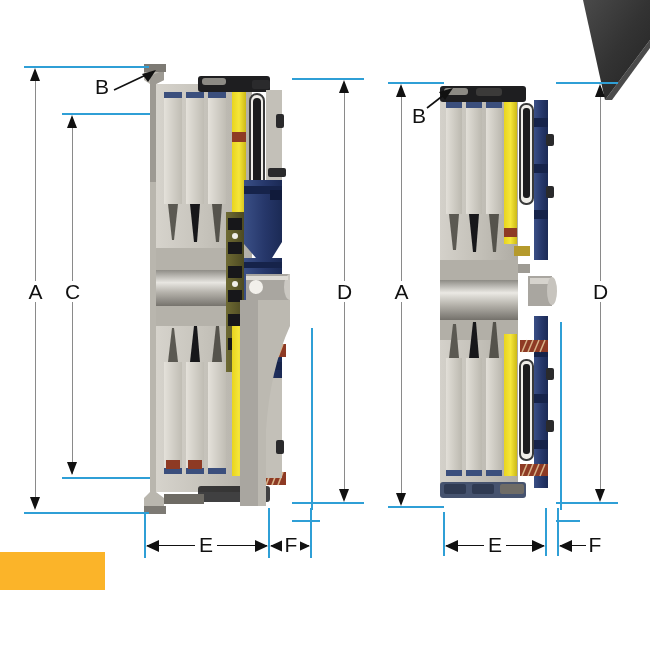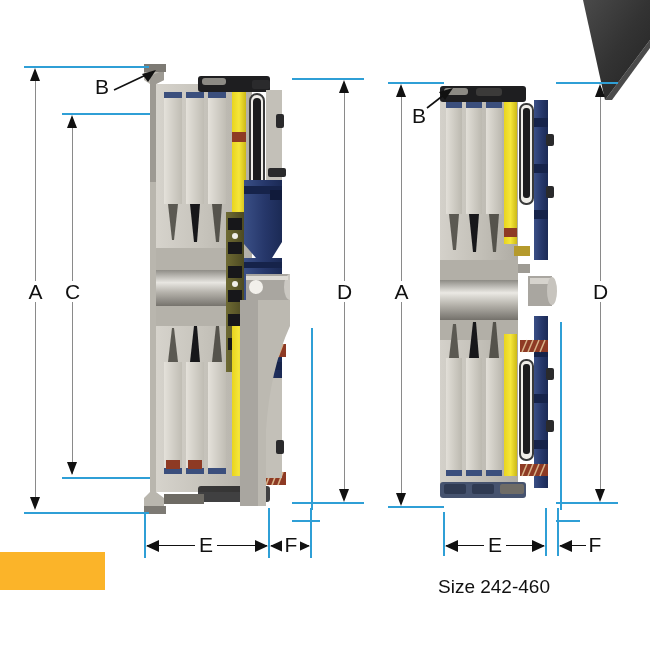--- a/index.html
+++ b/index.html
@@ -405,17 +405,16 @@
   <div class="arrow arr-left" style="left:445px;top:540px;"></div>
   <div class="arrow arr-right" style="left:532px;top:540px;"></div>
   <div class="dimlabel" style="left:484px;top:534px;width:22px;">E</div>
 
   <div class="extline ext-v" style="left:557px;top:508px;height:48px;"></div>
   <div class="extline ext-h" style="left:556px;top:520px;width:24px;"></div>
   <div class="dimline-h" style="left:560px;top:545px;width:28px;"></div>
   <div class="arrow arr-left" style="left:559px;top:540px;"></div>
   <div class="dimlabel" style="left:586px;top:534px;width:18px;">F</div>
 
-  <div class="sizelabel" style="left:438px;top:576px;">Size 242-460</div>
 
   <div class="orangebar" style="left:0px;top:552px;width:105px;height:38px;"></div>
 
 </div>
 
 </body></html>

